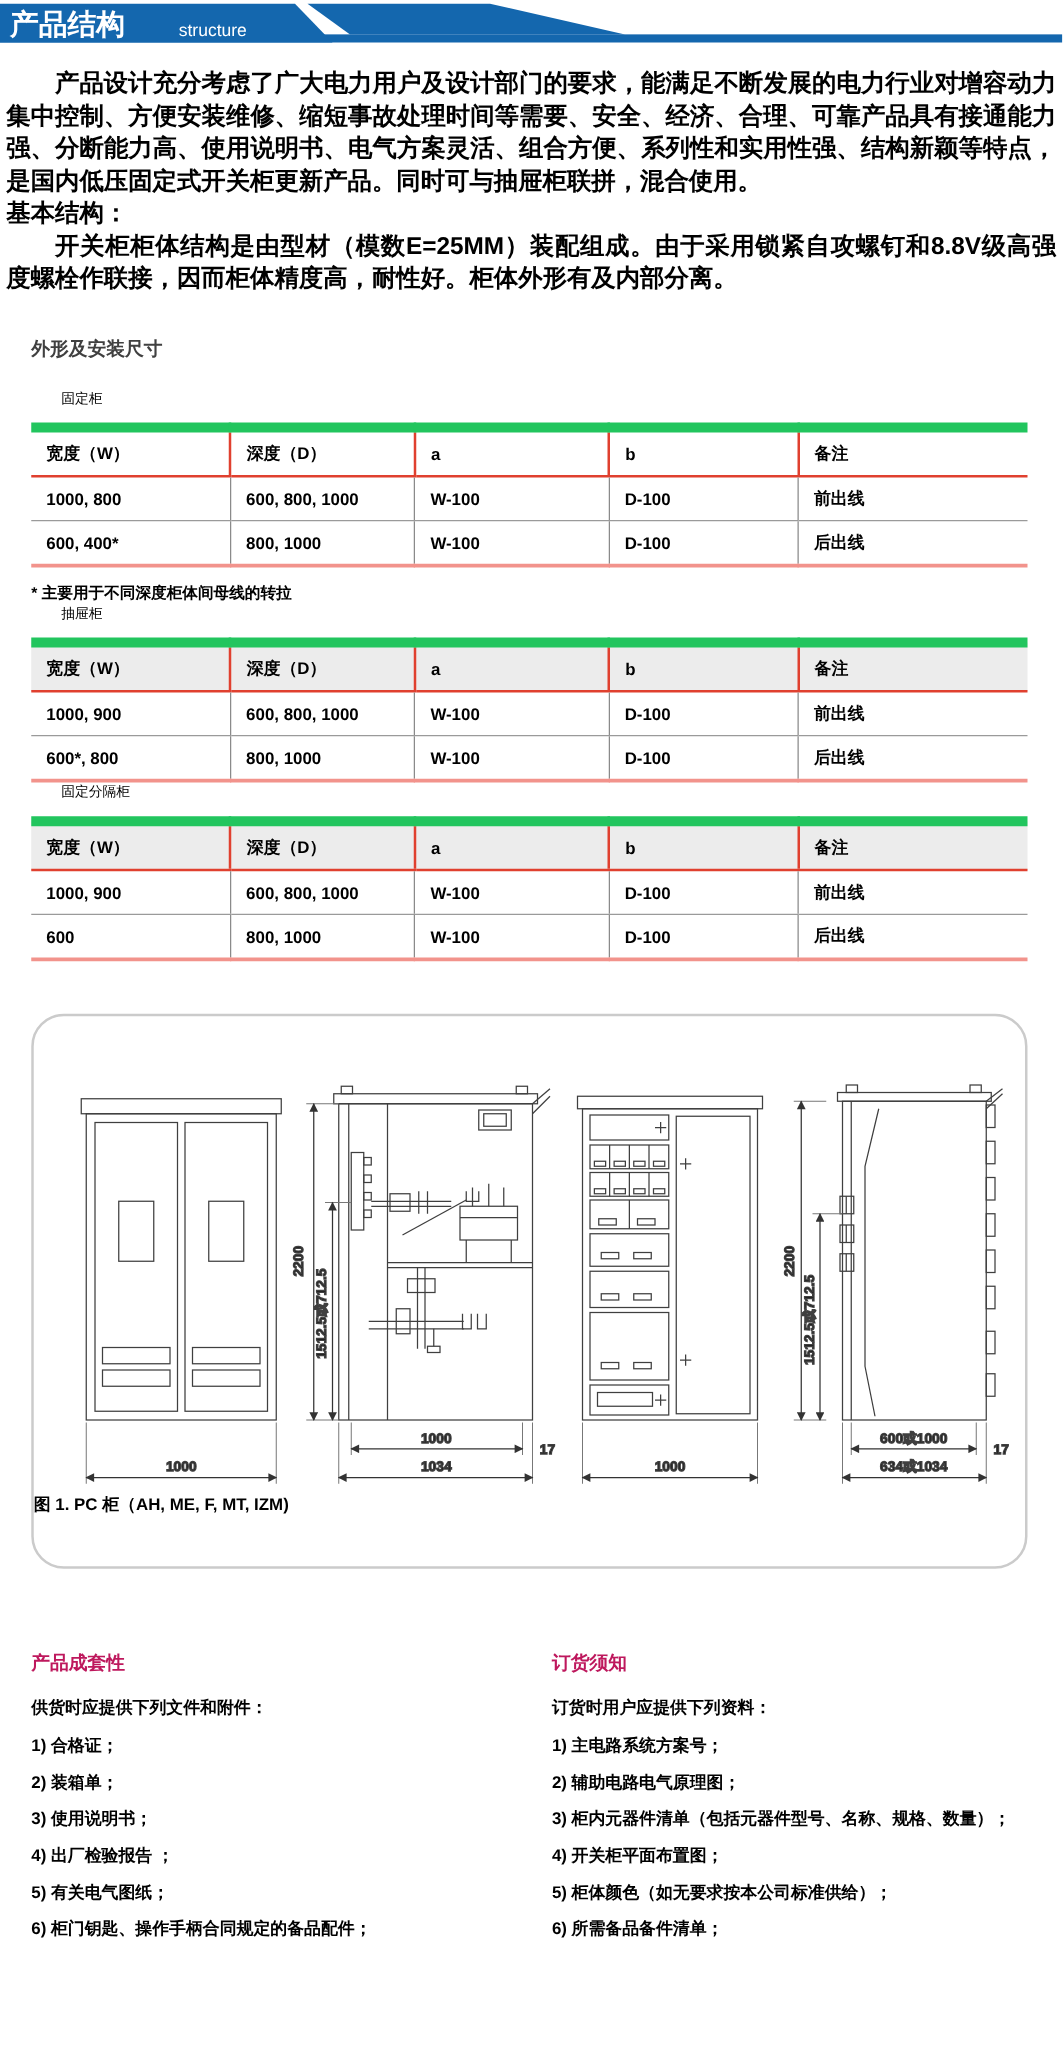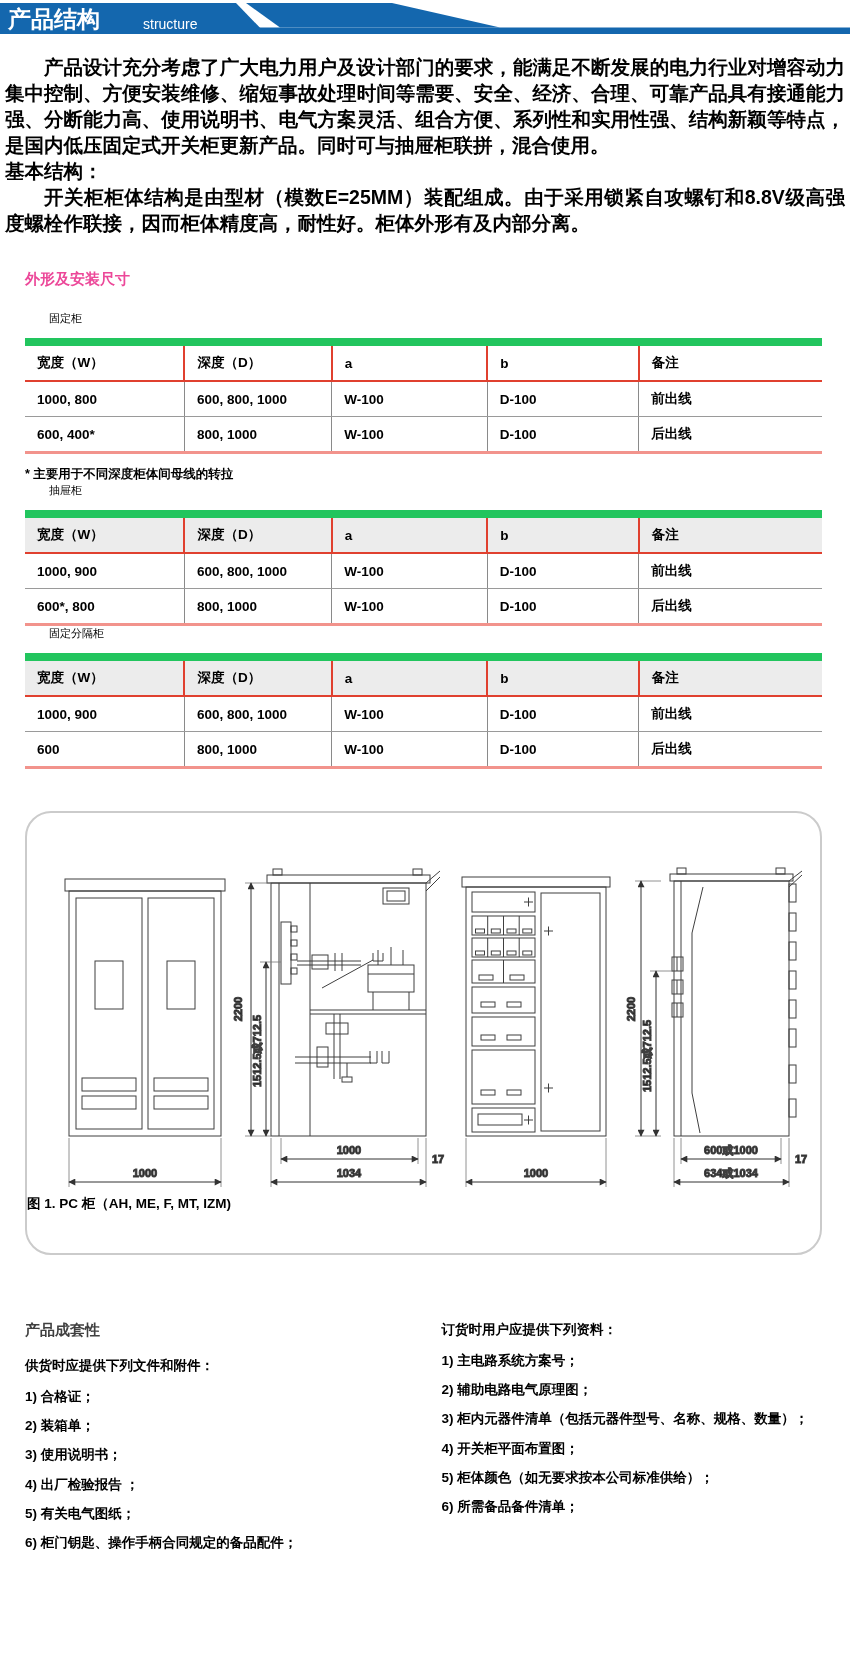--- a/index.html
+++ b/index.html
@@ -11,21 +11,21 @@
     position: relative;
   }
   
   .banner-svg { display:block; width:850px; height:42px; }
   
   .intro { margin: 12px 5px 0 5px; font-size: 19.5px; line-height: 26px; font-weight: 700; text-align: justify; }
   .intro p { margin: 0; }
   .indent { text-indent: 2em; }
   
   .content { padding: 0 28px 0 25px; }
-  .orange-heading { color:#ec4899; font-size: 15px; font-weight: 700; margin: 34px 0 0 0; }
+  .orange-heading { color:#404040; font-size: 15px; font-weight: 700; margin: 34px 0 0 0; }
   .tbl-block { }
   .tbl-block.first { margin-top: 22px; }
   .table-title { font-size: 11px; font-weight: 400; margin: 0 0 12px 0; padding-left: 24px; }
   table.dtable { width: 100%; border-collapse: collapse; font-size: 13.5px; font-weight: 600;
     border-top: 8px solid #22c55e; border-bottom: 3px solid #f2938c; }
   table.dtable th, table.dtable td { text-align: left; padding: 8px 12px; }
   table.dtable thead th { border-bottom: 2px solid #e0402f; font-weight: 700; }
   table.dtable thead th + th { border-left: 2px solid #e0402f; }
   table.dtable tbody td + td { border-left: 1px solid #8a8a8a; }
   table.dtable tbody tr.r0 td { border-bottom: 1.5px solid #9a9a9a; }
@@ -40,21 +40,21 @@
   .fig-svg { display:block; margin: 28px auto 0 auto; width: 790px; height: 352px; }
   .fig-caption { text-align: left; font-size: 13.5px; font-weight: 600; margin-top: 2px; }
   .draw { stroke:#3f3f3f; stroke-width:1; fill:none; }
   .dim  { stroke:#333; stroke-width:1; fill:none; }
   .ext  { stroke:#777; stroke-width:0.8; fill:none; }
   .dimtxt { fill:#1a1a1a; font-size:11px; font-weight:600; text-anchor:middle;
     font-family:"Liberation Sans","DejaVu Sans",sans-serif; }
   
   .bottom-cols { display: flex; gap: 36px; margin: 66px 28px 0 25px; }
   .bcol { flex: 1; }
-  .bcol h3 { color:#404040; font-size: 15px; font-weight: 700; margin: 0 0 17px 0; }
+  .bcol h3 { color:#be185d; font-size: 15px; font-weight: 700; margin: 0 0 17px 0; }
   .list-intro { font-size: 13.5px; font-weight: 700; margin-bottom: 13px; }
   .list-item { font-size: 13.5px; font-weight: 700; margin-bottom: 11px; line-height: 1.35; }
 </style>
 </head>
 <body>
 
 <svg class="banner-svg" viewBox="0 0 850 42" xmlns="http://www.w3.org/2000/svg">
   <rect x="0" y="27.5" width="850" height="6.5" fill="#1467ae"></rect>
   <polygon points="246,3 392,3 500,27.5 280,27.5" fill="#1467ae"></polygon>
   <polygon points="0,3 236,3 266,34 0,34" fill="#1467ae"></polygon>
@@ -347,20 +347,21 @@
     <div class="list-intro">供货时应提供下列文件和附件：</div>
     <div class="list-item">1) 合格证；</div>
     <div class="list-item">2) 装箱单；</div>
     <div class="list-item">3) 使用说明书；</div>
     <div class="list-item">4) 出厂检验报告 ；</div>
     <div class="list-item">5) 有关电气图纸；</div>
     <div class="list-item">6) 柜门钥匙、操作手柄合同规定的备品配件；</div>
 
   </div>
   <div class="bcol">
+    <h3>订货须知</h3>
     <div class="list-intro">订货时用户应提供下列资料：</div>
     <div class="list-item">1) 主电路系统方案号；</div>
     <div class="list-item">2)  辅助电路电气原理图；</div>
     <div class="list-item">3) 柜内元器件清单（包括元器件型号、名称、规格、数量）；</div>
     <div class="list-item">4) 开关柜平面布置图；</div>
     <div class="list-item">5) 柜体颜色（如无要求按本公司标准供给）；</div>
     <div class="list-item">6) 所需备品备件清单；</div>
 
   </div>
 </div>

